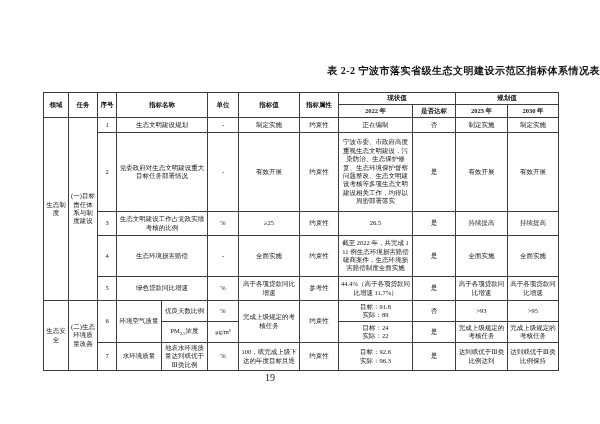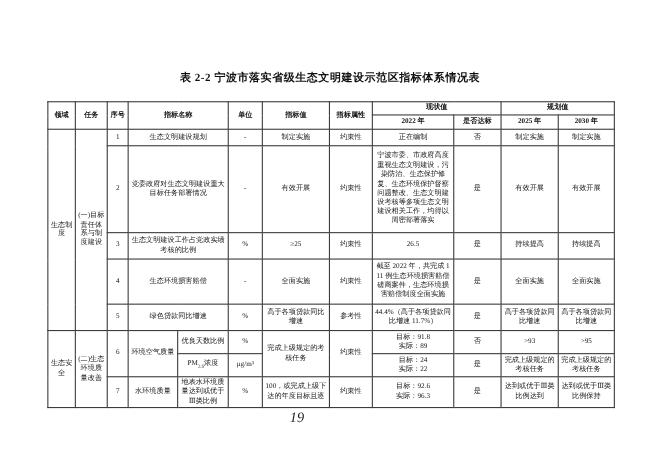--- a/index.html
+++ b/index.html
@@ -7,21 +7,21 @@
     width:600px;height:424px;
     background:#ffffff;
     font-family:"Liberation Serif","DejaVu Serif",serif;
     color:#1a1a1a;
     position:relative;
     overflow:hidden;
   }
   .doc-title{
     position:absolute;
     left:0; top:64px; width:600px;
-    text-align:center;
+    text-align:right;
     font-size:10px;
     font-weight:bold;
     letter-spacing:0.5px;
     color:#111;
   }
   table.ind{
     position:absolute;
     left:43px; top:92px;
     width:515px;
     border-collapse:collapse;
@@ -42,23 +42,22 @@
   table.ind th{font-weight:bold;}
   td.l{text-align:left;}
   td.pre{white-space:pre-line;}
   td.vpad{padding:1px 4px;}
   .sub{font-size:4.5px;vertical-align:sub;}
   .page-number{
     position:absolute;
     left:255px; top:372px;
     width:30px;
     text-align:center;
-    font-size:13px;
+    font-size:10px;
     color:#222;
-    font-style:italic;
   }
 </style>
 </head>
 <body>
 
 <div class="doc-title">表 2-2  宁波市落实省级生态文明建设示范区指标体系情况表</div>
 
 <table class="ind">
   <colgroup>
     <col style="width:25px">

